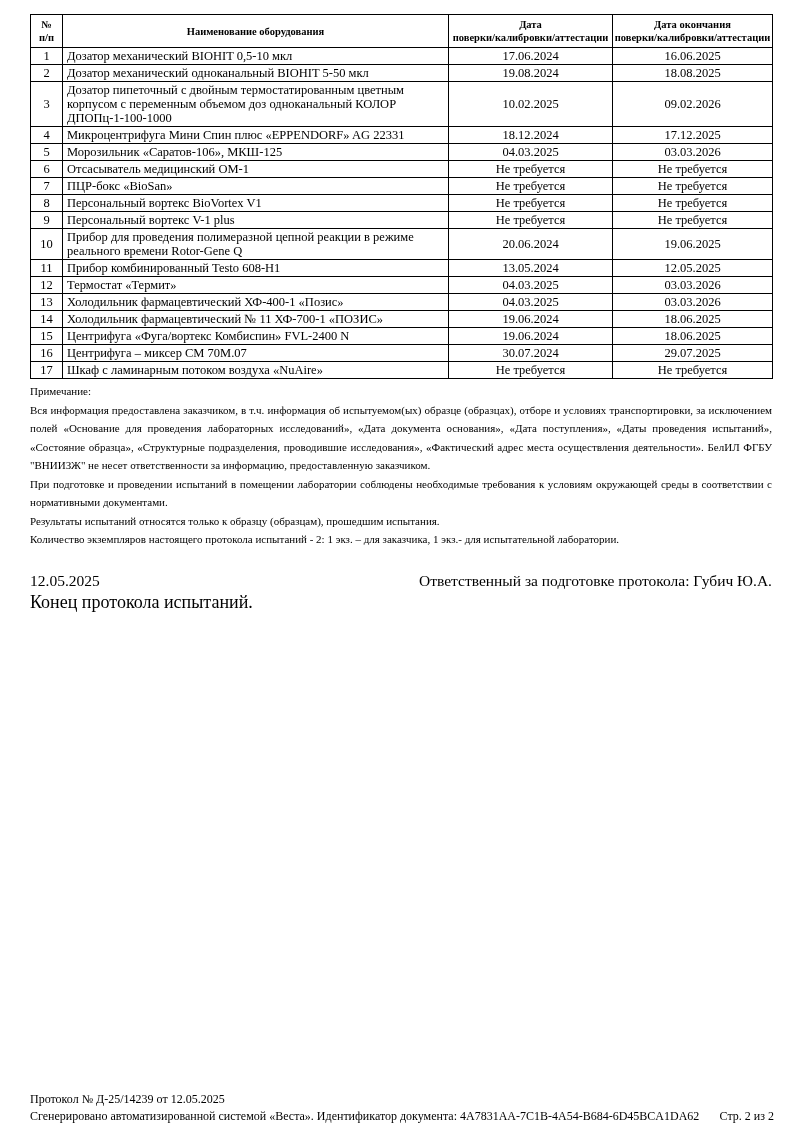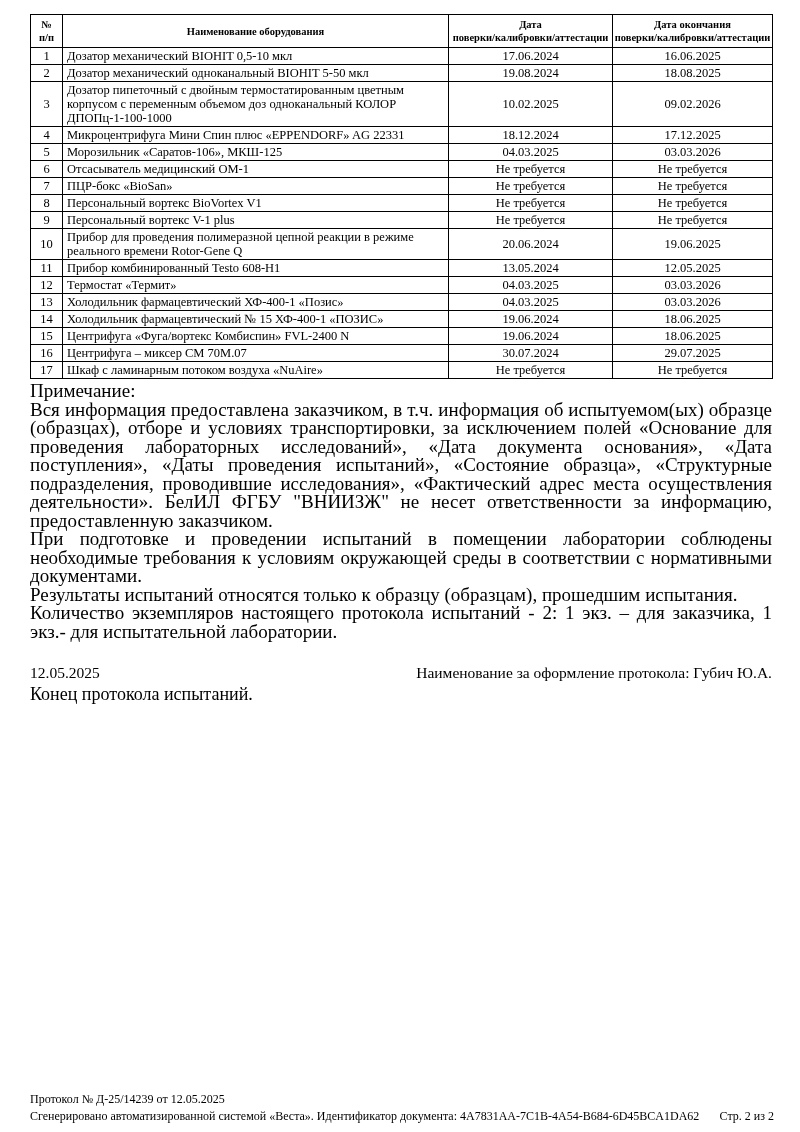--- a/index.html
+++ b/index.html
@@ -40,21 +40,21 @@
   .equip-table td {
     font-size: 12.5px;
     line-height: 14px;
     padding: 1px 4px;
   }
   td.c-num  { text-align: center; padding: 1px 1px; }
   td.c-name { text-align: left; }
   td.c-date { text-align: center; }
   .notes {
     margin-top: 3px;
-    font-size: 19px;
+    font-size: 11px;
     line-height: 18.5px;
     font-family: Liberation Serif, serif;
   }
   .notes p { margin: 0; }
   .note-left { text-align: left; }
   .note-just { text-align: justify; }
   .sig-row {
     display: flex;
     justify-content: space-between;
     margin-top: 22px;
@@ -179,21 +179,21 @@
         <td class="c-date">03.03.2026</td>
       </tr>
           <tr>
         <td class="c-num">13</td>
         <td class="c-name">Холодильник фармацевтический ХФ-400-1 «Позис»</td>
         <td class="c-date">04.03.2025</td>
         <td class="c-date">03.03.2026</td>
       </tr>
           <tr>
         <td class="c-num">14</td>
-        <td class="c-name">Холодильник фармацевтический № 15 ХФ-400-1 «ПОЗИС»</td>
+        <td class="c-name">Холодильник фармацевтический № 11 ХФ-700-1 «ПОЗИС»</td>
         <td class="c-date">19.06.2024</td>
         <td class="c-date">18.06.2025</td>
       </tr>
           <tr>
         <td class="c-num">15</td>
         <td class="c-name">Центрифуга «Фуга/вортекс Комбиспин» FVL-2400 N</td>
         <td class="c-date">19.06.2024</td>
         <td class="c-date">18.06.2025</td>
       </tr>
           <tr>
@@ -214,21 +214,21 @@
     <div class="notes">
       <p class="note-left">Примечание:</p>
       <p class="note-just">Вся информация предоставлена заказчиком, в т.ч. информация об испытуемом(ых) образце (образцах), отборе и условиях транспортировки, за исключением полей «Основание для проведения лабораторных исследований», «Дата документа основания», «Дата поступления», «Даты проведения испытаний», «Состояние образца», «Структурные подразделения, проводившие исследования», «Фактический адрес места осуществления деятельности». БелИЛ ФГБУ "ВНИИЗЖ" не несет ответственности за информацию, предоставленную заказчиком.</p>
       <p class="note-just">При подготовке и проведении испытаний в помещении лаборатории соблюдены необходимые требования к условиям окружающей среды в соответствии с нормативными документами.</p>
       <p class="note-left">Результаты испытаний относятся только к образцу (образцам), прошедшим испытания.</p>
       <p class="note-just">Количество экземпляров настоящего протокола испытаний - 2: 1 экз. – для заказчика, 1 экз.- для испытательной лаборатории.</p>
     </div>
 
     <div class="sig-row">
       <span>12.05.2025</span>
-      <span>Наименование за оформление протокола: Губич Ю.А.</span>
+      <span>Ответственный за подготовке протокола: Губич Ю.А.</span>
     </div>
     <div class="end-line">Конец протокола испытаний.</div>
 
   </div>
 
   <div class="footer">
     <div>Протокол № Д-25/14239 от 12.05.2025</div>
     <div class="footer-row">
       <span>Сгенерировано автоматизированной системой «Веста». Идентификатор документа: 4A7831AA-7C1B-4A54-B684-6D45BCA1DA62</span>
       <span>Стр. 2 из 2</span>

